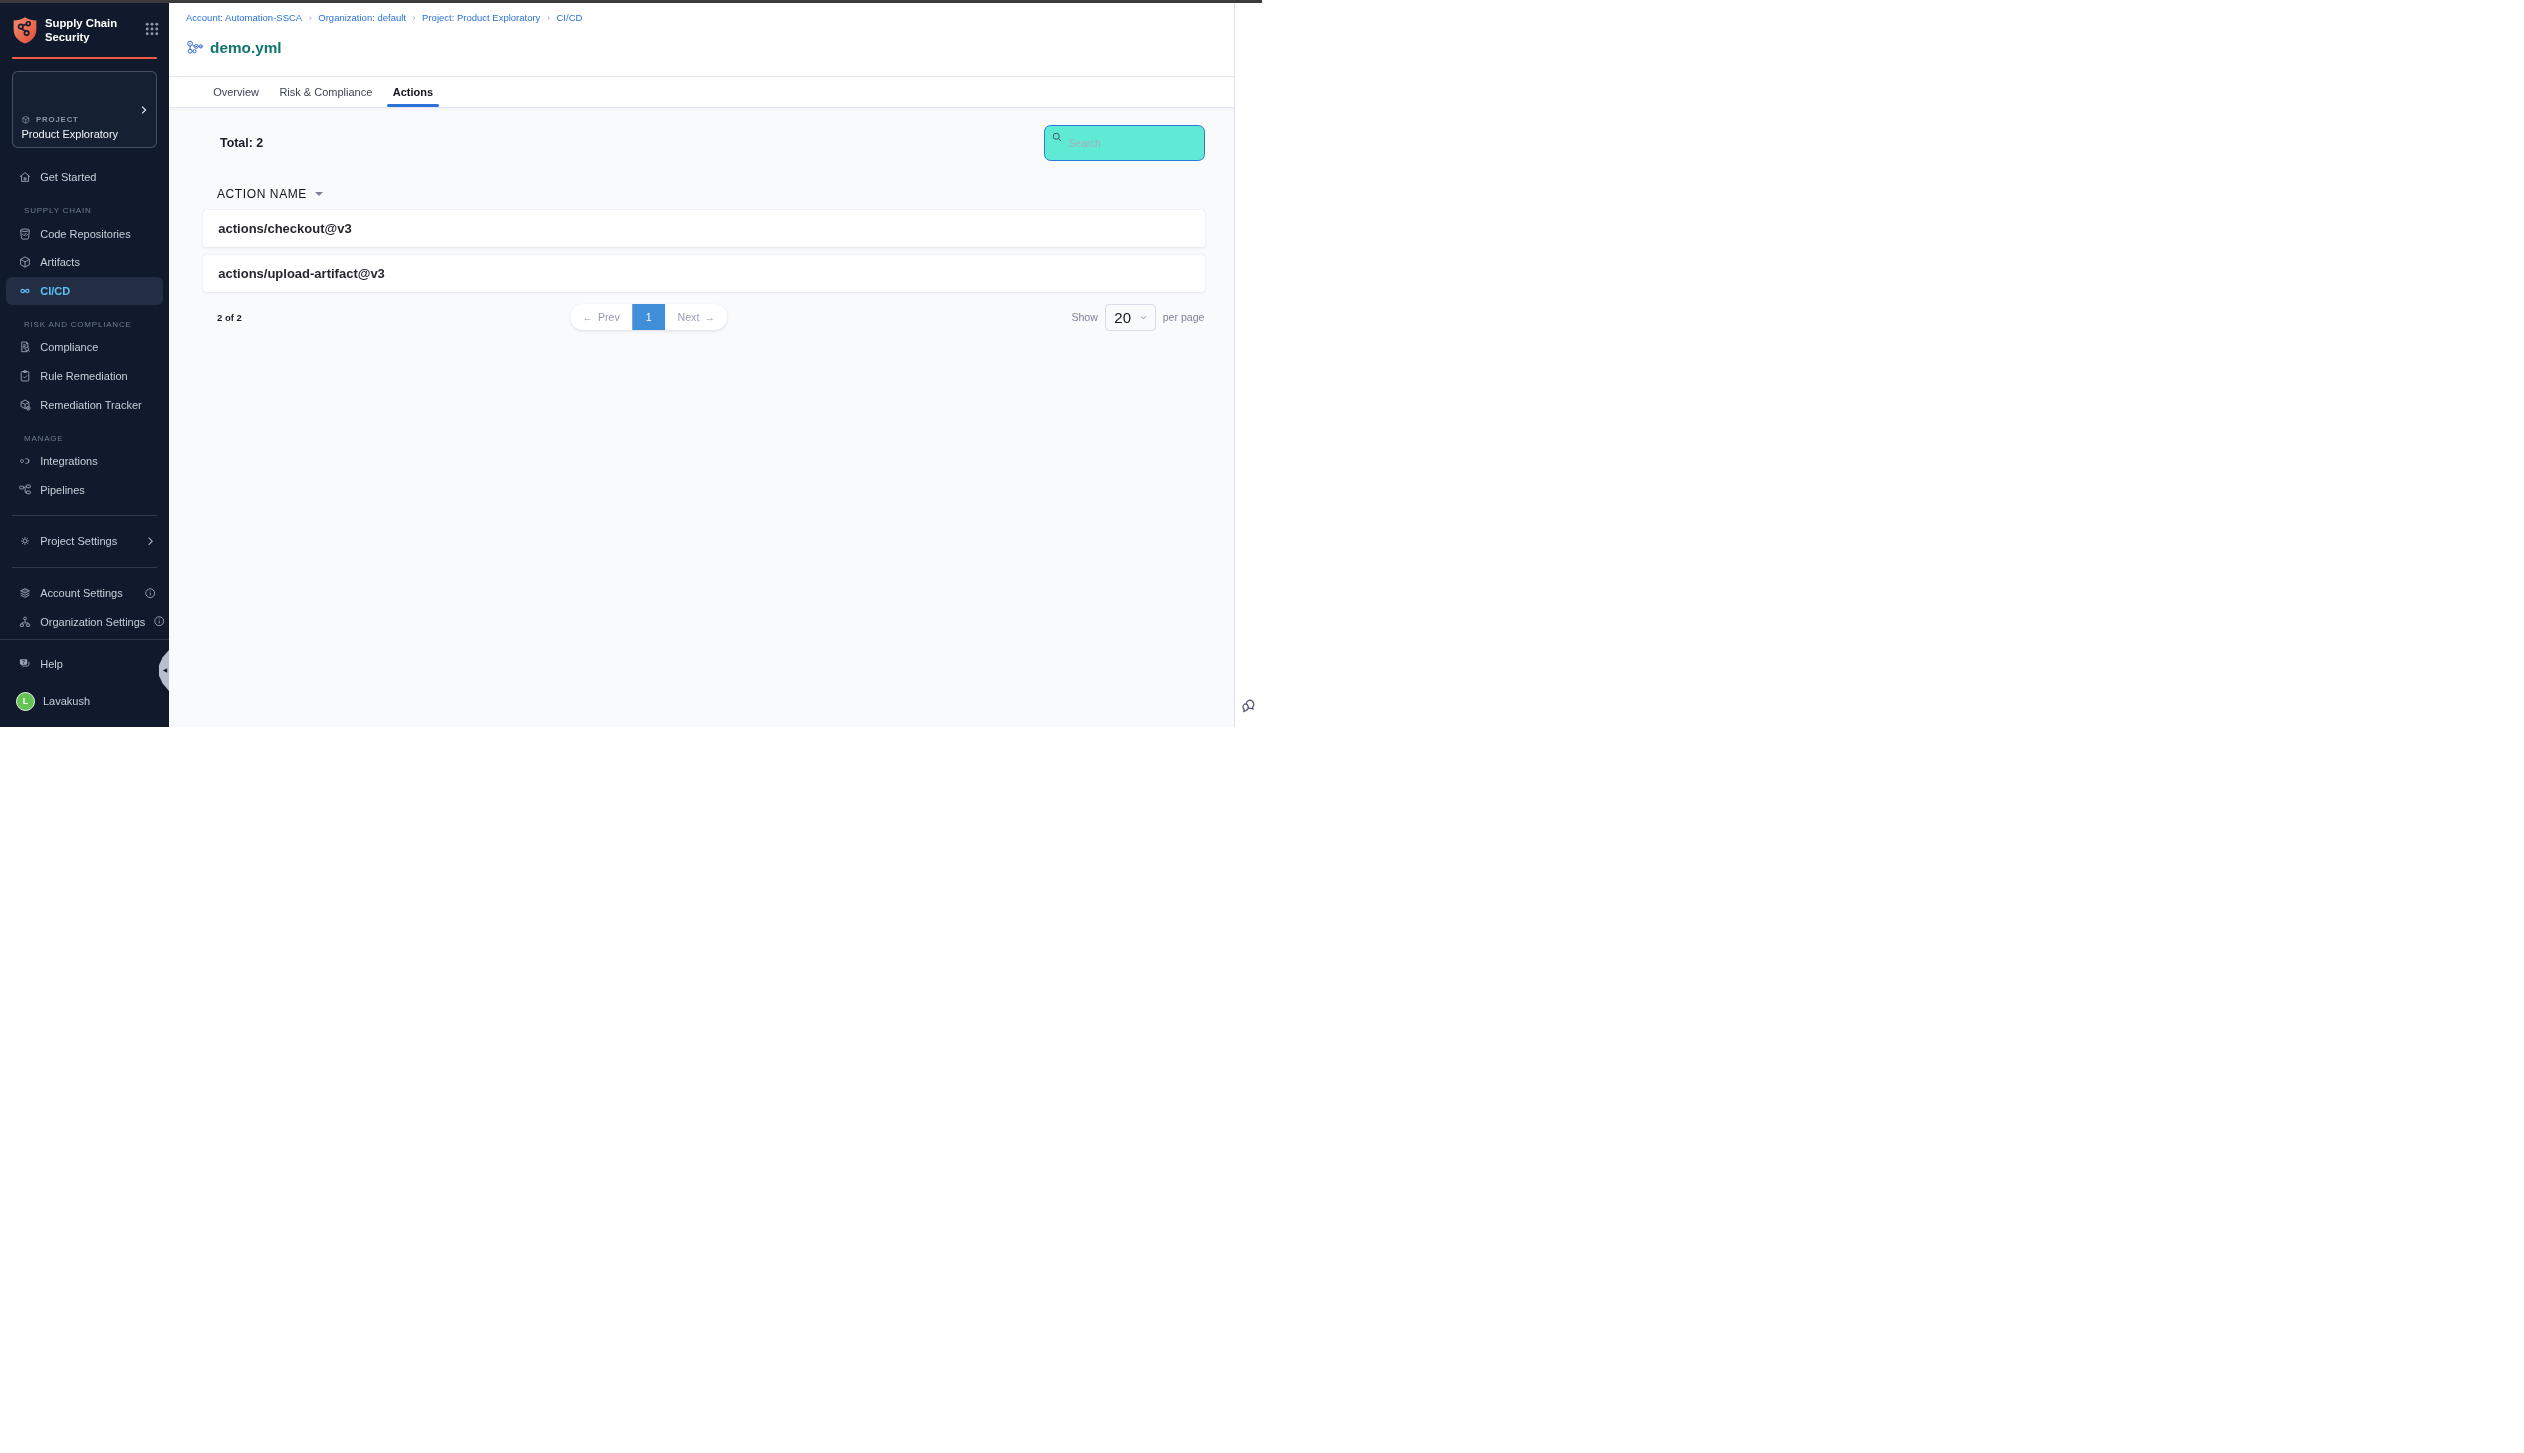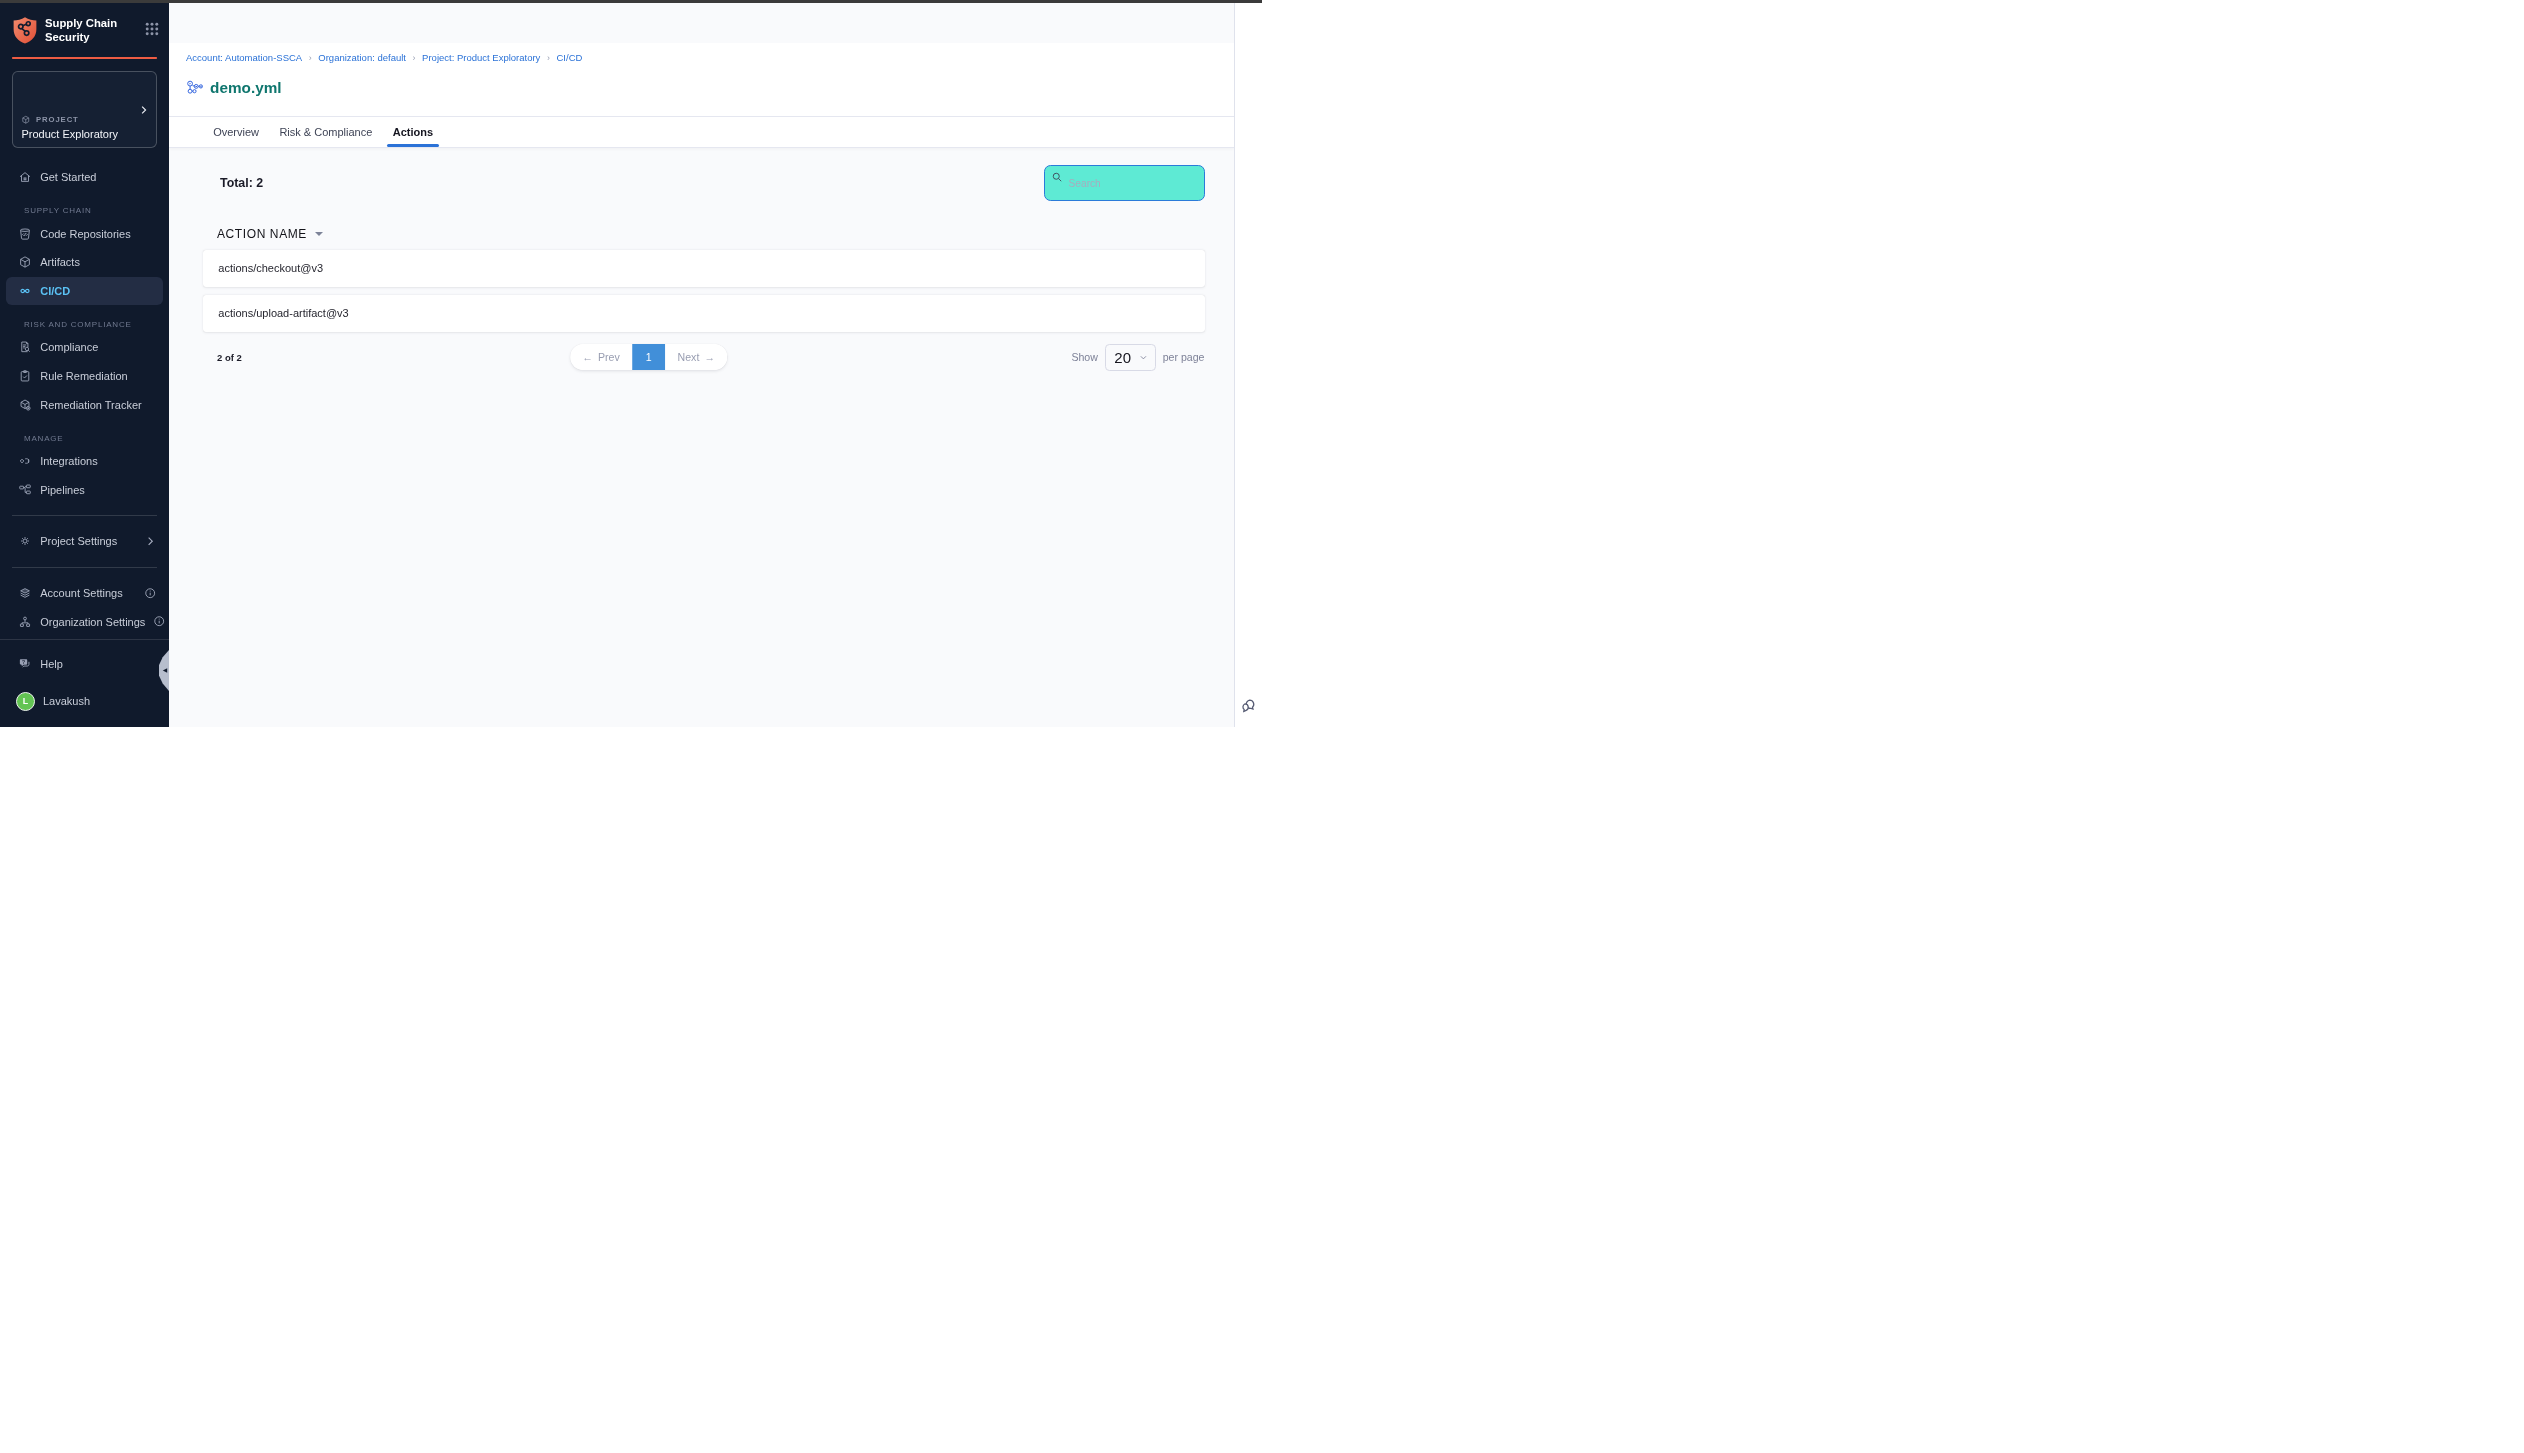--- a/index.html
+++ b/index.html
@@ -52,21 +52,21 @@
   }
   .collapse-handle {
     position:absolute; right:0; top:647px; width:10.2px; height:41px; background:#b7becd;
     clip-path:polygon(100% 0, 100% 100%, 38% 82%, 0 62%, 0 38%, 38% 18%);
     display:flex; align-items:center; justify-content:center; cursor:pointer;
   }
   .collapse-handle span { color:#101a2c; font-size:5.8px; margin-left:2.2px; }
 
   
   .main { flex:1; display:flex; flex-direction:column; background:#f9fafc; min-width:0; }
-  .page-header { background:#fff; padding:9.5px 0 8px 17px; border-bottom:0.7px solid #e5e7f0;margin-top:40px; }
+  .page-header { background:#fff; padding:9.5px 0 8px 17px; border-bottom:0.7px solid #e5e7f0; }
   .breadcrumb { display:flex; align-items:center; gap:6.6px; font-size:9.5px; }
   .breadcrumb a { color:#2b72d7; text-decoration:none; cursor:pointer; }
   .crumb-sep { color:#9aa1b5; font-size:8.8px; }
   .title-row { display:flex; align-items:center; gap:6.6px; margin-top:5.8px; }
   .title-row svg { width:17.5px; height:16px; }
   .page-title { font-size:15.3px; font-weight:700; color:#0f766e; }
 
   .tab-bar { background:#fff; display:flex; gap:16px; padding-left:42px; border-bottom:0.7px solid #e5e7f0; height:31px; box-shadow:0 1.5px 2.9px rgba(40,41,61,.04); }
   .tab { position:relative; display:flex; align-items:center; padding:0 2.2px; font-size:11px; color:#3f4456; cursor:pointer; }
   .tab.active { color:#14141f; font-weight:700; }
@@ -84,21 +84,21 @@
   .search-input::placeholder { color:#a7adbe; }
   .search-icon { position:absolute; left:7.3px; top:5.8px; width:11.7px; height:11.7px; color:#3d4153; }
 
   .table-header { display:flex; align-items:center; gap:8px; margin:26px 0 8.8px 14px; }
   .col-label { font-size:12px; font-weight:400; letter-spacing:0.6px; color:#131319; }
   .sort-caret { width:0; height:0; border-left:4px solid transparent; border-right:4px solid transparent; border-top:4.7px solid #7d8398; cursor:pointer; }
 
   .row-card {
     height:37px; background:#fff; border-radius:2.9px; margin-bottom:8px;
     box-shadow:0 0 0.7px rgba(40,41,61,.18), 0 0.7px 2.2px rgba(96,97,112,.12);
-    display:flex; align-items:center; padding:0 15.3px; font-size:11px; color:#26262f; cursor:pointer;
+    display:flex; align-items:center; padding:0 15.3px; font-size:13px; color:#26262f; cursor:pointer;font-weight:bold;
   }
 
   .pagination-row { display:flex; align-items:center; margin-top:11px; position:relative; height:29px; }
   .page-summary { font-size:9.5px; font-weight:700; color:#1c1c28; margin-left:14px; }
   .pager {
     position:absolute; left:44.5%; transform:translateX(-50%); top:1.5px;
     display:flex; align-items:stretch; background:#fff; height:25.6px; border-radius:13px;
     box-shadow:0 0 0.7px rgba(40,41,61,.2), 0 1.5px 2.9px rgba(96,97,112,.14); overflow:hidden;
   }
   .pager-btn { display:flex; align-items:center; gap:5.1px; padding:0 12.4px; font-size:10.6px; color:#989db1; cursor:pointer; background:#fff; border:none; font-family:inherit; }

